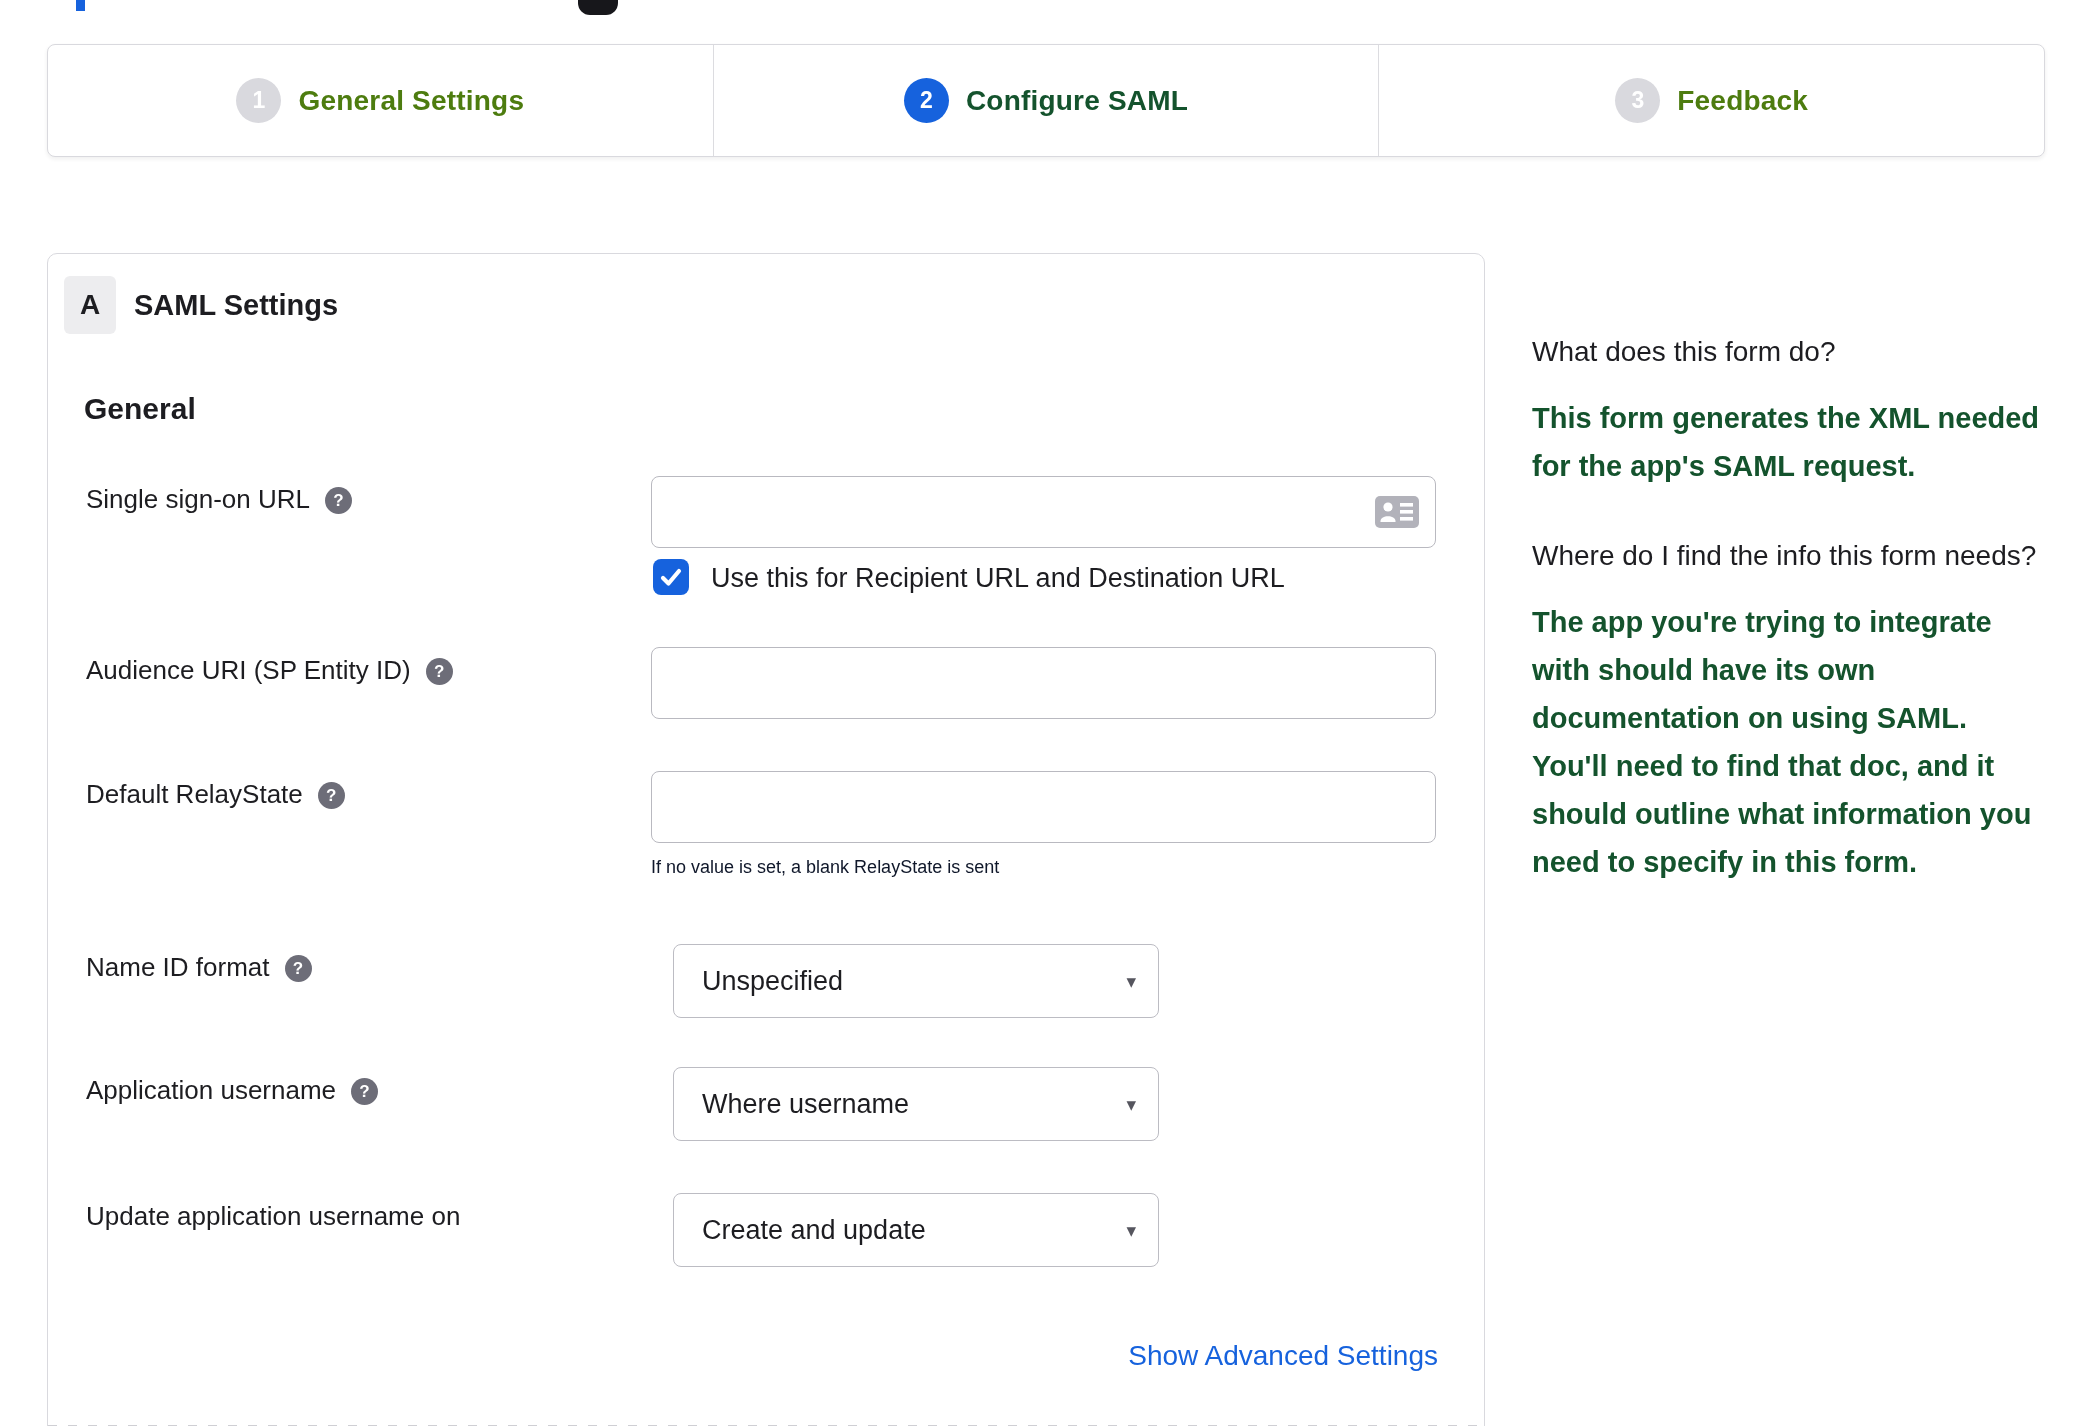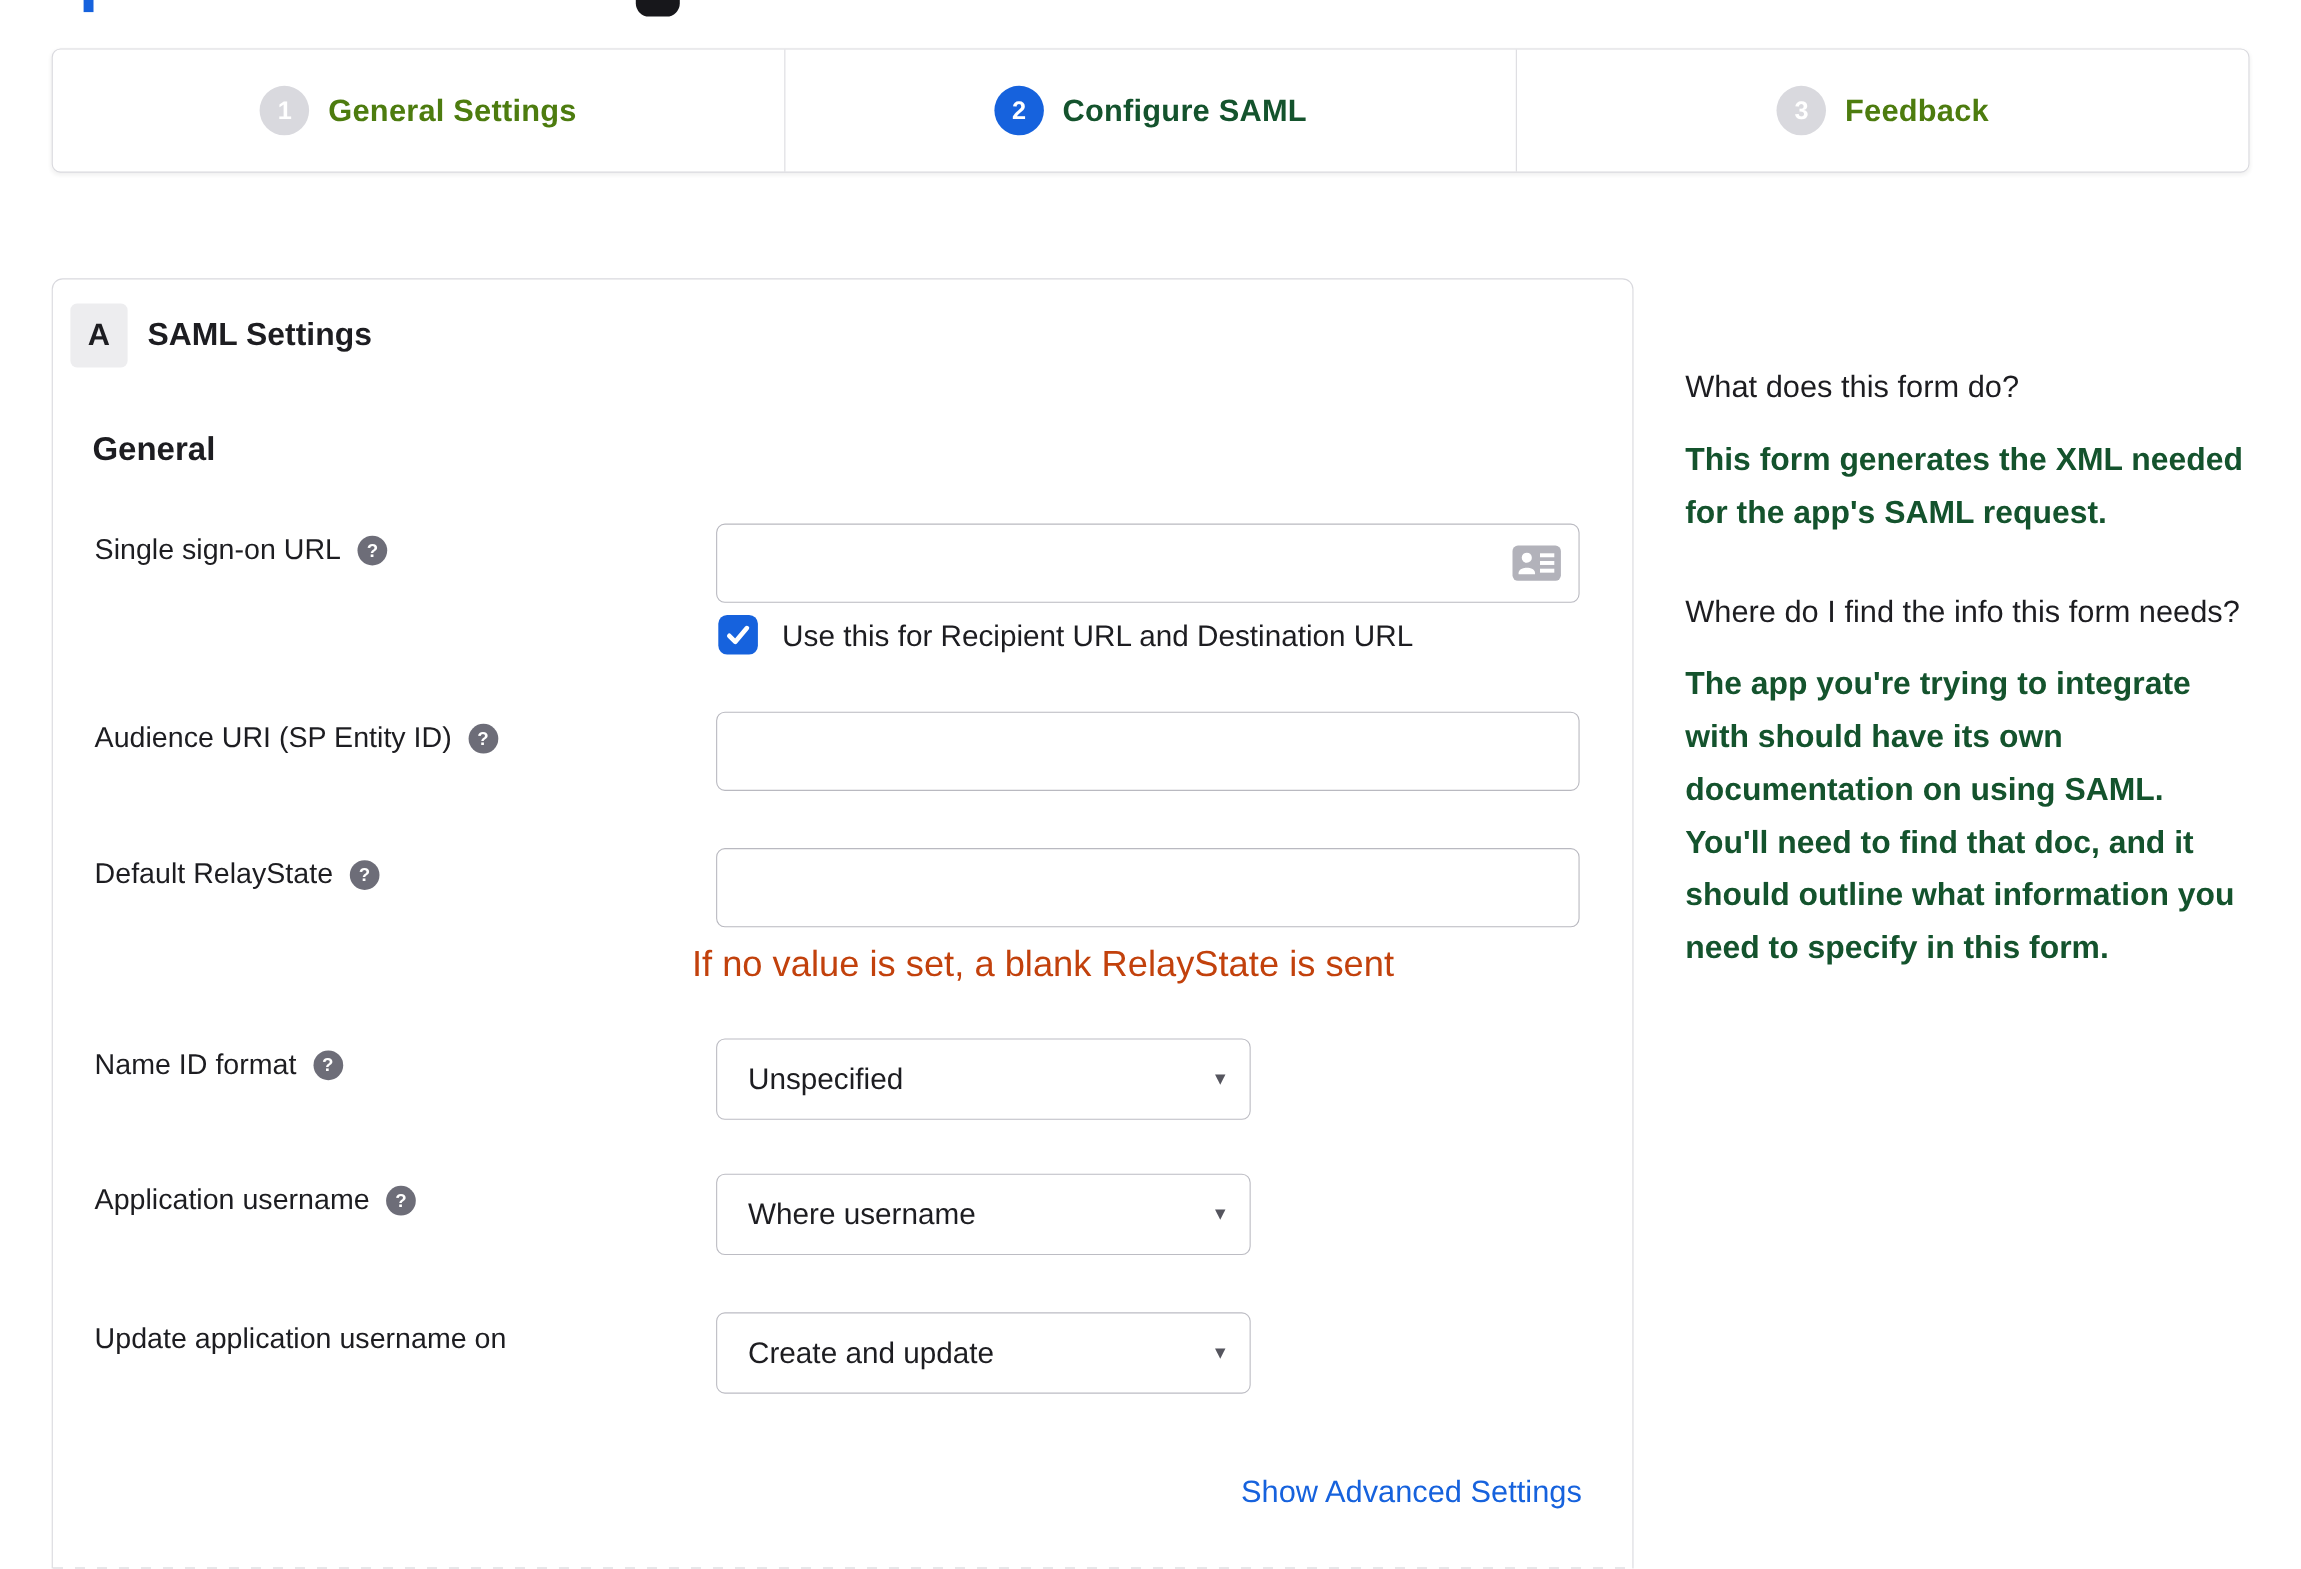--- a/index.html
+++ b/index.html
@@ -58,28 +58,28 @@
   .ftext {
     position:absolute; left:603px; top:0; width:785px; height:72px;
     border:1px solid #b9b9c0; border-radius:8px; background:#fff;
     font-family:inherit; font-size:27px; color:#1d1d21; padding:0 70px 0 24px; outline:none;
   }
   .input-wrap { position:absolute; left:603px; top:0; width:785px; height:72px; }
   .input-wrap .ftext { left:0; width:100%; }
   .card-icon { position:absolute; right:16px; top:50%; transform:translateY(-50%); cursor:pointer; line-height:0; }
 
   .fselect {
-    position:absolute; left:603px; top:0; width:486px; height:74px;
+    position:absolute; left:625px; top:0; width:486px; height:74px;
     border:1px solid #bcbcc3; border-radius:8px; background:#fff;
     display:flex; align-items:center; padding:0 60px 0 28px;
     font-size:27px; color:#1d1d21; cursor:pointer; white-space:nowrap;
   }
   .fselect .chev { position:absolute; right:22px; top:50%; transform:translateY(-50%); font-size:19px; color:#55555e; }
 
-  .fhelper { position:absolute; left:581px; top:86px; font-size:33px; color:#c2410c; white-space:nowrap; }
+  .fhelper { position:absolute; left:603px; top:86px; font-size:18px; color:#0f172a; white-space:nowrap; }
 
   .cb-row { position:absolute; left:0; width:100%; }
   .checkbox {
     position:absolute; left:605px; top:0; width:36px; height:36px; border-radius:8px;
     background:#1662dd; cursor:pointer; display:flex; align-items:center; justify-content:center;
   }
   .checkbox svg { display:none; }
   .checkbox.checked svg { display:block; }
   .cb-label { position:absolute; left:663px; top:0; line-height:38px; font-size:27px; cursor:pointer; white-space:nowrap; }
 

